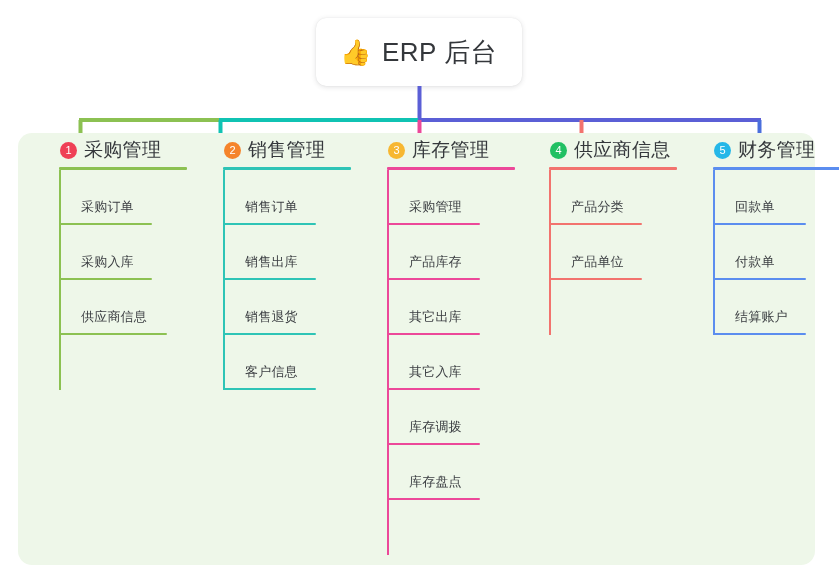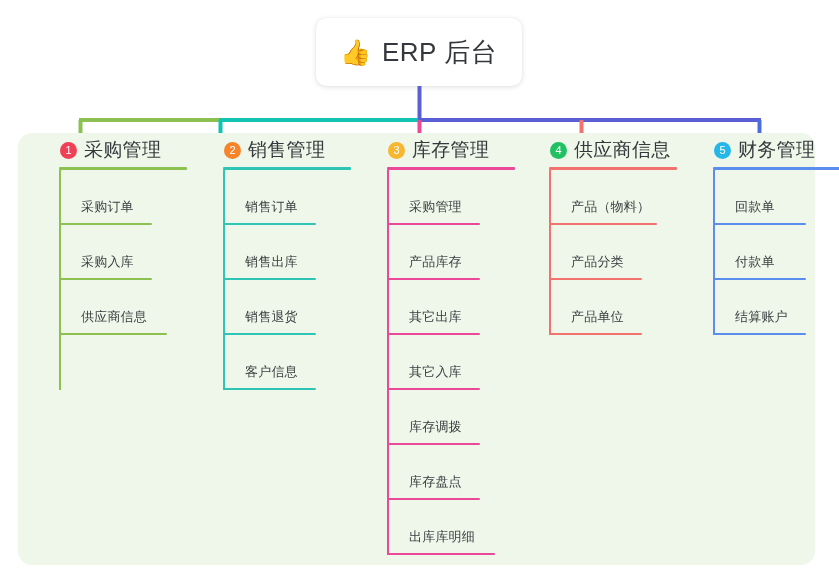--- a/index.html
+++ b/index.html
@@ -244,39 +244,31 @@
           <div class="leaf-rule" style="background: rgb(236, 72, 153); width: 93px;"></div>
         </div>
         <div class="leaf">
           <span class="leaf-label">库存调拨</span>
           <div class="leaf-rule" style="background: rgb(236, 72, 153); width: 93px;"></div>
         </div>
         <div class="leaf">
           <span class="leaf-label">库存盘点</span>
           <div class="leaf-rule" style="background: rgb(236, 72, 153); width: 93px;"></div>
         </div>
-        <div class="leaf">
-          <span class="leaf-label">出库库明细</span>
-          <div class="leaf-rule" style="background: rgb(236, 72, 153); width: 108px;"></div>
-        </div>
       </div>
     </div>
     <div class="column" style="left: 512px;">
       <div class="col-header">
         <span class="badge" style="background: rgb(33, 192, 99);">4</span>
         <span class="col-title">供应商信息</span>
       </div>
       <div class="head-rule" style="background: rgb(242, 115, 110);"></div>
       <div class="leaves">
         <div class="spine" style="background: rgb(242, 115, 110); height: 165px;"></div>
         <div class="leaf">
-          <span class="leaf-label">产品（物料）</span>
-          <div class="leaf-rule" style="background: rgb(242, 115, 110); width: 108px;"></div>
-        </div>
-        <div class="leaf">
           <span class="leaf-label">产品分类</span>
           <div class="leaf-rule" style="background: rgb(242, 115, 110); width: 93px;"></div>
         </div>
         <div class="leaf">
           <span class="leaf-label">产品单位</span>
           <div class="leaf-rule" style="background: rgb(242, 115, 110); width: 93px;"></div>
         </div>
       </div>
     </div>
     <div class="column" style="left: 676px;">

